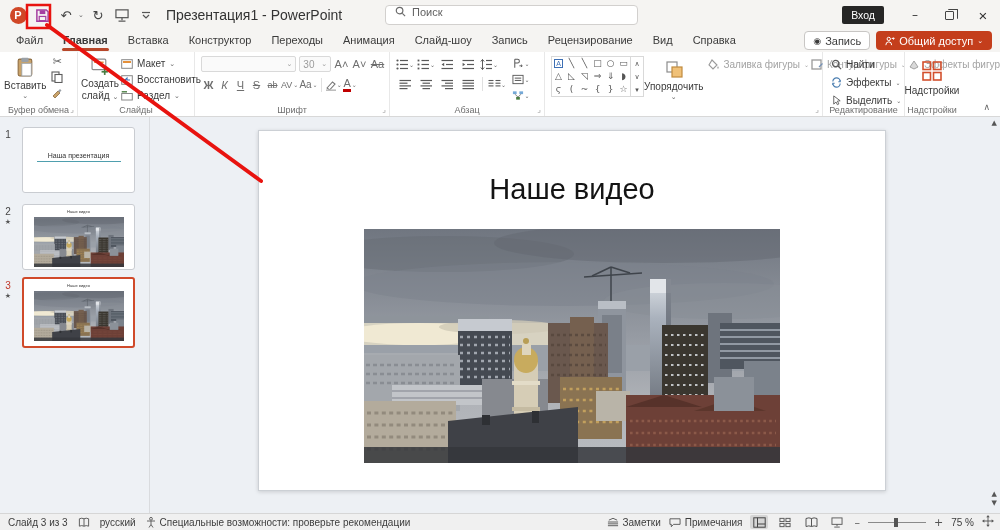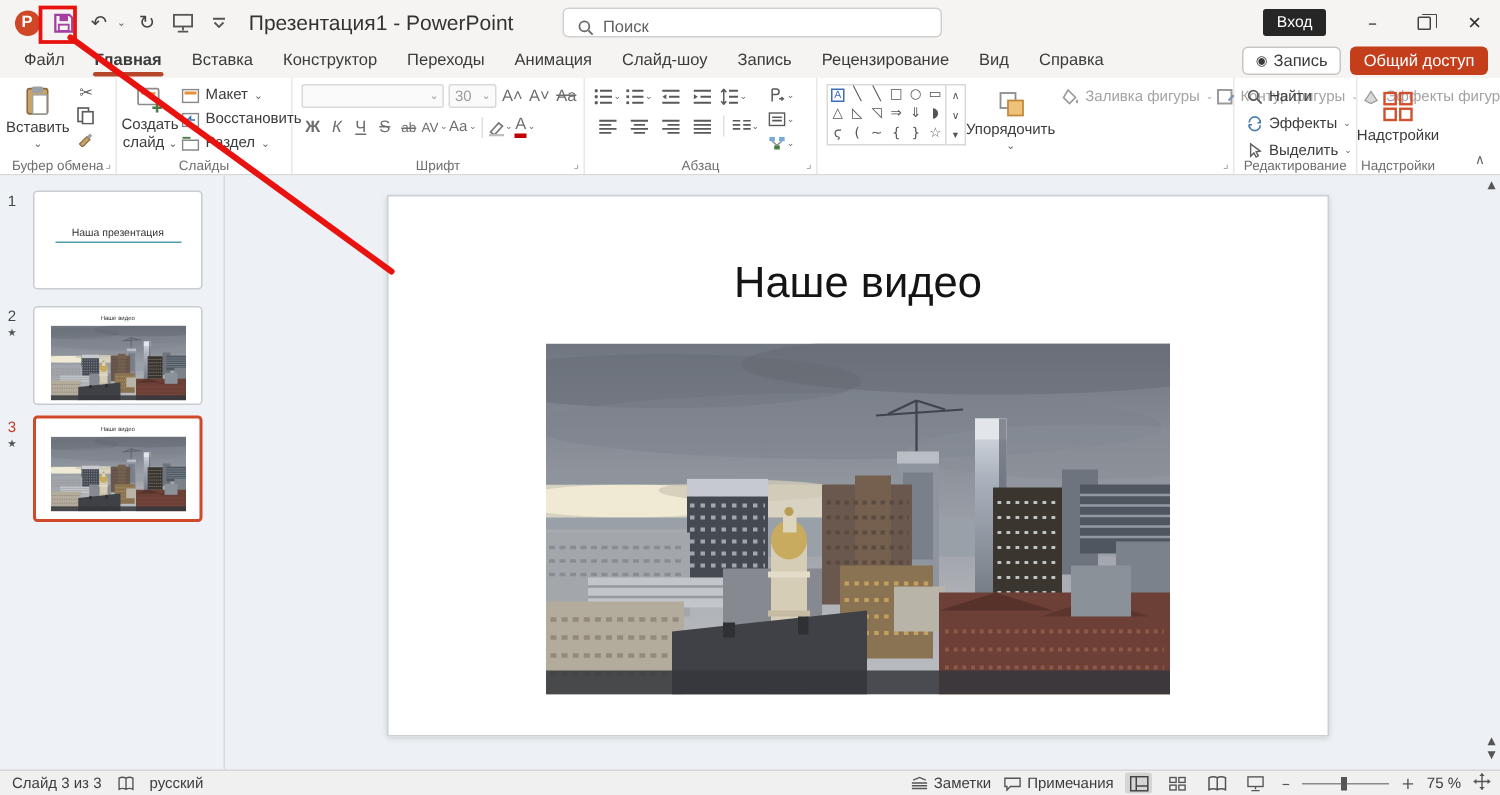--- a/index.html
+++ b/index.html
@@ -7,36 +7,36 @@
   body { font-family:"Liberation Sans", sans-serif; color:#3b3b3b; background:#edf0f4; position:relative; }
   .glyph { font-family:"DejaVu Sans", sans-serif; }
 
   
   .titlebar { position:absolute; left:0; top:0; width:1000px; height:30px; background:#f5f4f2; display:flex; align-items:center; }
   .qat { display:flex; align-items:center; gap:4px; padding-left:8px; }
   .qat .qbtn { width:20px; height:20px; display:flex; align-items:center; justify-content:center; font-size:13px; color:#444; }
   .ppt-logo { width:17px; height:17px; border-radius:50%; background:#d04727; color:#fff; font-size:11px; font-weight:bold; display:flex; align-items:center; justify-content:center; }
   .caret-mini { font-size:7px; color:#666; margin-left:-2px; }
   .doc-title { font-size:14px; color:#333; margin-left:10px; white-space:nowrap; }
-  .searchbox { position:absolute; left:375px; top:5px; width:253px; height:20px; background:#fff; border:1px solid #d2d0ce; border-radius:4px; display:flex; align-items:flex-end; gap:6px; padding-left:9px; font-size:11px; color:#616161; }
+  .searchbox { position:absolute; left:385px; top:5px; width:253px; height:20px; background:#fff; border:1px solid #d2d0ce; border-radius:4px; display:flex; align-items:flex-start; gap:6px; padding-left:9px; font-size:11px; color:#616161; }
   .tb-right { position:absolute; right:0; top:0; height:30px; display:flex; align-items:center; gap:0; }
   .signin { background:#262626; color:#fff; font-size:10.5px; padding:3px 9px; border-radius:2px; margin-right:14px; }
   .wbtn { width:34px; height:30px; display:flex; align-items:center; justify-content:center; font-size:12px; color:#333; }
   .restore-box { width:9px; height:9px; border:1px solid #444; border-radius:1px; position:relative; }
   .restore-box::before { content:""; position:absolute; left:2px; top:-3px; width:9px; height:9px; border:1px solid #444; border-left:none; border-bottom:none; border-radius:1px; }
 
   
   .tabrow { position:absolute; left:0; top:30px; width:1000px; height:22px; background:#f5f4f2; display:flex; align-items:center; }
   .tabs { display:flex; align-items:center; padding-left:6px; }
   .tab { font-size:11px; padding:3px 10px 5px; color:#3b3b3b; position:relative; white-space:nowrap; }
   .tab.active { font-weight:bold; }
   .tab.active::after { content:""; position:absolute; left:9px; right:9px; bottom:0; height:3px; border-radius:2px; background:#b7472a; }
   .tab-actions { position:absolute; right:8px; top:1px; display:flex; gap:6px; align-items:center; }
   .btn-record { display:flex; align-items:center; gap:4px; background:#fff; border:1px solid #c8c6c4; border-radius:4px; font-size:11px; height:19px; padding:0 8px; color:#3b3b3b; }
-  .btn-share { display:flex; align-items:center; gap:4px; background:#c43e1c; border-radius:4px; font-size:11px; height:19px; padding:0 9px; color:#fff;flex-direction:column; }
+  .btn-share { display:flex; align-items:center; gap:4px; background:#c43e1c; border-radius:4px; font-size:11px; height:19px; padding:0 9px; color:#fff; }
 
   
   .ribbon { position:absolute; left:0; top:52px; width:1000px; height:65px; background:#fff; border-bottom:1px solid #d8d8d8; display:flex; }
   .rgroup { position:relative; height:100%; border-right:1px solid #e8e8e8; flex:0 0 auto; }
   .rg-label { position:absolute; bottom:1px; left:0; right:0; text-align:center; font-size:9px; color:#6e6e6e; white-space:nowrap; }
   .launcher { position:absolute; bottom:2px; right:3px; font-size:8px; color:#949494; line-height:1; }
   .bigbtn { display:inline-flex; flex-direction:column; align-items:center; padding-top:3px; font-size:10px; line-height:1.15; color:#3b3b3b; text-align:center; vertical-align:top; }
   .bigbtn svg { margin-bottom:2px; }
   .sbtn { width:18px; height:15px; display:flex; align-items:center; justify-content:center; font-size:11px; color:#5c5c5c; }
   .mrow { display:flex; align-items:center; gap:4px; font-size:10px; height:15px; color:#3b3b3b; white-space:nowrap; }
@@ -716,20 +716,27 @@
 
   <div class="statusbar">
     <div class="sb-left">
       <span class="sb-item">Слайд 3 из 3</span>
       <span class="sb-item">
           <svg width="12" height="11" viewBox="0 0 13 11">
             <path d="M6.5 1.5 q-2.5 -1.3 -5 0 l0 8 q2.5 -1.3 5 0 q2.5 -1.3 5 0 l0 -8 q-2.5 -1.3 -5 0 z M6.5 1.5 l0 8" fill="none" stroke="#555" stroke-width="1"></path>
           </svg>
         </span>
       <span class="sb-item">русский</span>
+      <span class="sb-item">
+          <svg width="10" height="11" viewBox="0 0 10 11">
+            <circle cx="5" cy="1.8" r="1.4" fill="none" stroke="#555" stroke-width="0.9"></circle>
+            <path d="M1 4 l8 0 M5 4 l0 3.5 M5 7.5 l-2 3 M5 7.5 l2 3" fill="none" stroke="#555" stroke-width="0.9"></path>
+          </svg>
+          <span>Специальные возможности: проверьте рекомендации</span>
+        </span>
     </div>
     <div class="sb-right">
       <span class="sb-item">
           <svg width="12" height="10" viewBox="0 0 13 10">
             <path d="M2 3 l4.5 -2 l4.5 2" fill="none" stroke="#555" stroke-width="1"></path>
             <g stroke="#555" stroke-width="1">
               <line x1="1" y1="5" x2="12" y2="5"></line>
               <line x1="1" y1="7" x2="12" y2="7"></line>
               <line x1="1" y1="9" x2="12" y2="9"></line>
             </g>

